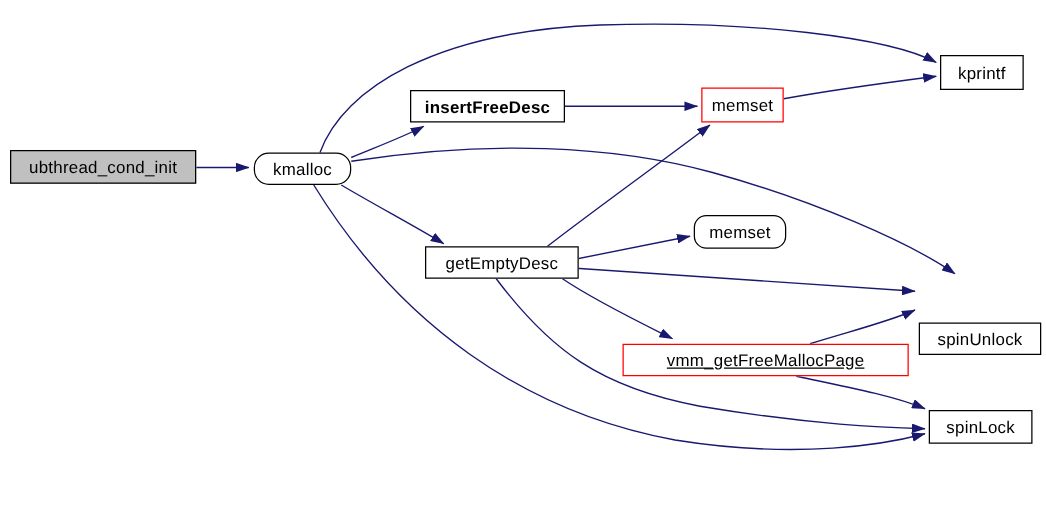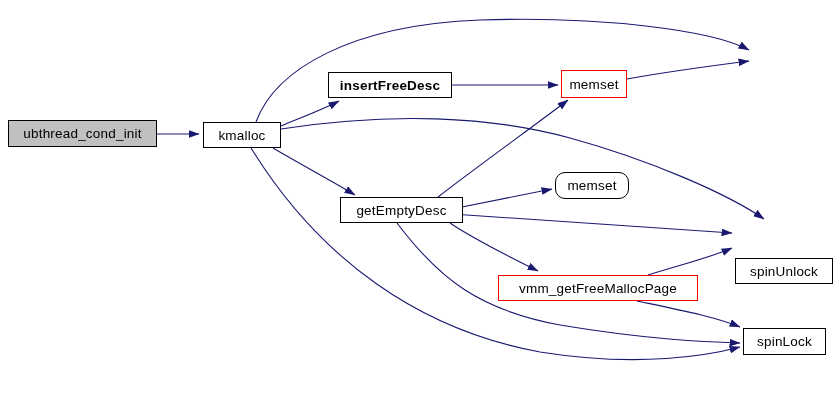--- a/index.html
+++ b/index.html
@@ -92,30 +92,31 @@
 
     <path class="edge" d="M397,223 C440,280 480,310 560,325 C650,340 708,342 740,343" marker-end="url(#arrowhead)"></path>
 
     <path class="edge" d="M648,275 C680,265 712,257 732,248" marker-end="url(#arrowhead)"></path>
 
     <path class="edge" d="M637,301 C680,310 716,317 740,327" marker-end="url(#arrowhead)"></path>
   </svg>
 
   <div class="node root" style="left:8px; top:120px; width:149px; height:27px;">ubthread_cond_init</div>
 
-  <div class="node" style="left:203px; top:122px; width:78px; height:26px;">kmalloc</div>
+  <div class="node" style="left:203px; top:122px; width:78px; height:26px;border-radius:12px;">kmalloc</div>
 
   <div class="node" style="left:328px; top:72px; width:124px; height:26px;font-weight:bold;">insertFreeDesc</div>
 
   <div class="node highlight" style="left:561px; top:70px; width:66px; height:28px;">memset</div>
 
+  <div class="node" style="left:752px; top:44px; width:67px; height:28px;">kprintf</div>
 
   <div class="node" style="left:340px; top:197px; width:123px; height:26px;">getEmptyDesc</div>
 
   <div class="node" style="left:555px; top:172px; width:74px; height:27px;border-radius:10px;">memset</div>
 
   <div class="node" style="left:735px; top:222px; width:98px; height:26px;margin-top:36px;">spinUnlock</div>
 
-  <div class="node highlight" style="left:498px; top:275px; width:200px; height:26px;">vmm_getFreeMallocPage</div>
+  <div class="node highlight" style="left:498px; top:275px; width:229px; height:26px;text-decoration:underline;">vmm_getFreeMallocPage</div>
 
   <div class="node" style="left:743px; top:328px; width:83px; height:27px;">spinLock</div>
 
 </div>
 
 </body></html>

